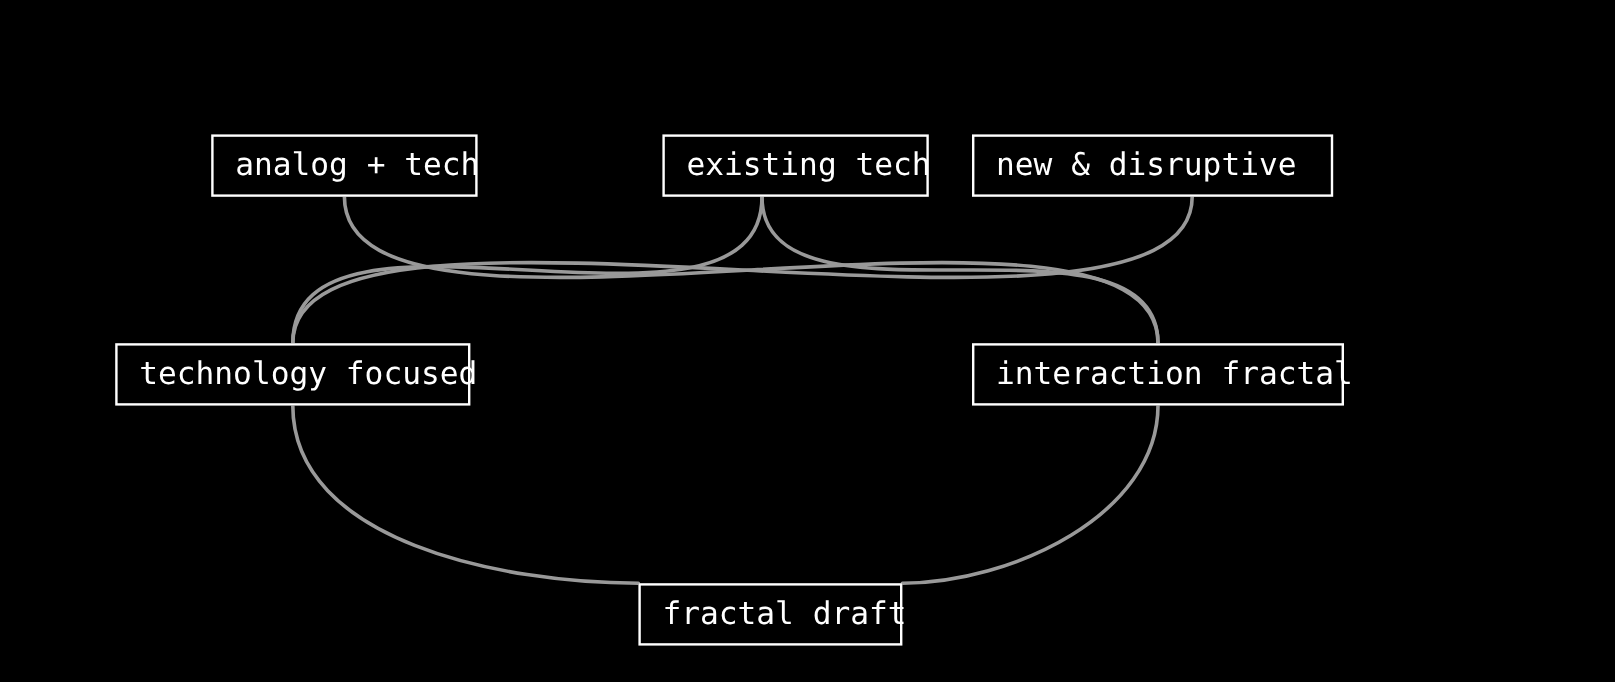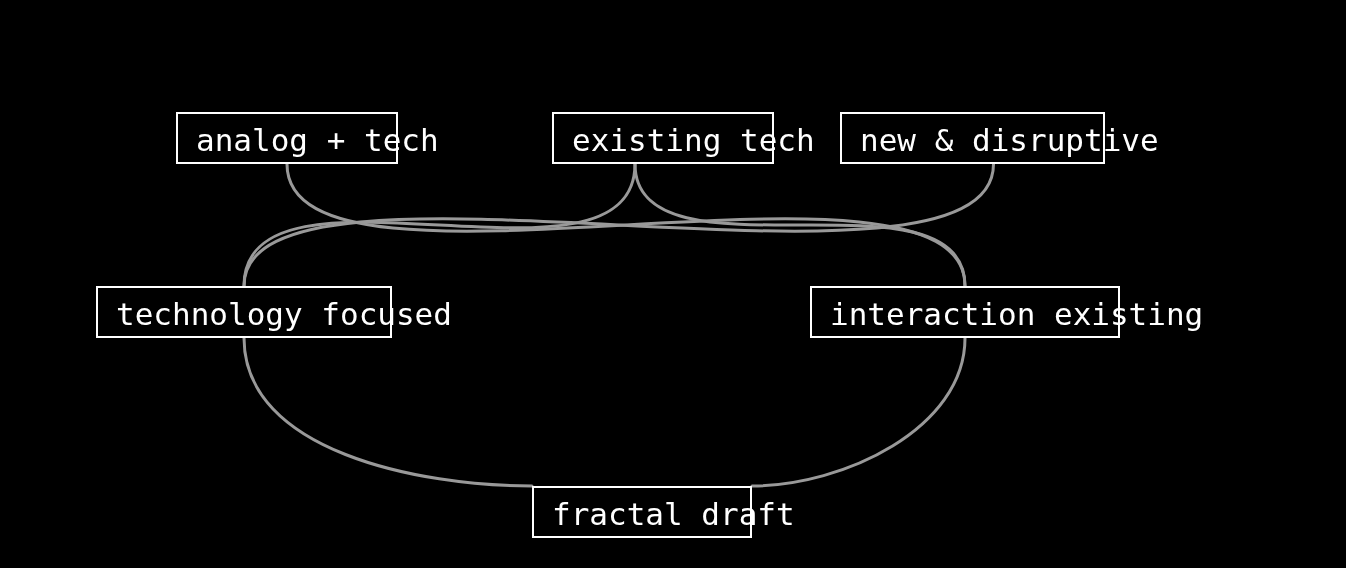--- a/index.html
+++ b/index.html
@@ -22,21 +22,21 @@
     left: 0;
     width: 1346px;
     height: 568px;
     pointer-events: none;
   }
   .node {
     position: absolute;
     border: 2px solid #ffffff;
     color: #ffffff;
     background: #000000;
-    font-size: 31px;
+    font-size: 26px;
     line-height: 1;
     padding: 11px 18px;
     white-space: nowrap;
     box-sizing: border-box;
   }
 </style>
 </head>
 <body>
 
 <div class="diagram">
@@ -51,29 +51,29 @@
     </svg>
 
   <div class="node" id="node-top_left" style="left: 176px; top: 112px; width: 222px; height: 52px;">
     <span>analog + tech</span>
   </div>
 
   <div class="node" id="node-top_mid" style="left: 552px; top: 112px; width: 222px; height: 52px;">
     <span>existing tech</span>
   </div>
 
-  <div class="node" id="node-top_right" style="left: 840px; top: 112px; width: 265px; height: 52px;">
+  <div class="node" id="node-top_right" style="left: 810px; top: 112px; width: 301px; height: 52px;">
     <span>new &amp; disruptive</span>
   </div>
 
   <div class="node" id="node-mid_left" style="left: 96px; top: 286px; width: 296px; height: 52px;">
     <span>technology focused</span>
   </div>
 
   <div class="node" id="node-mid_right" style="left: 810px; top: 286px; width: 310px; height: 52px;">
-    <span>interaction existing</span>
+    <span>interaction fractal</span>
   </div>
 
   <div class="node" id="node-bottom" style="left: 532px; top: 486px; width: 220px; height: 52px;">
     <span>fractal draft</span>
   </div>
 
 </div>
 
 </body></html>

